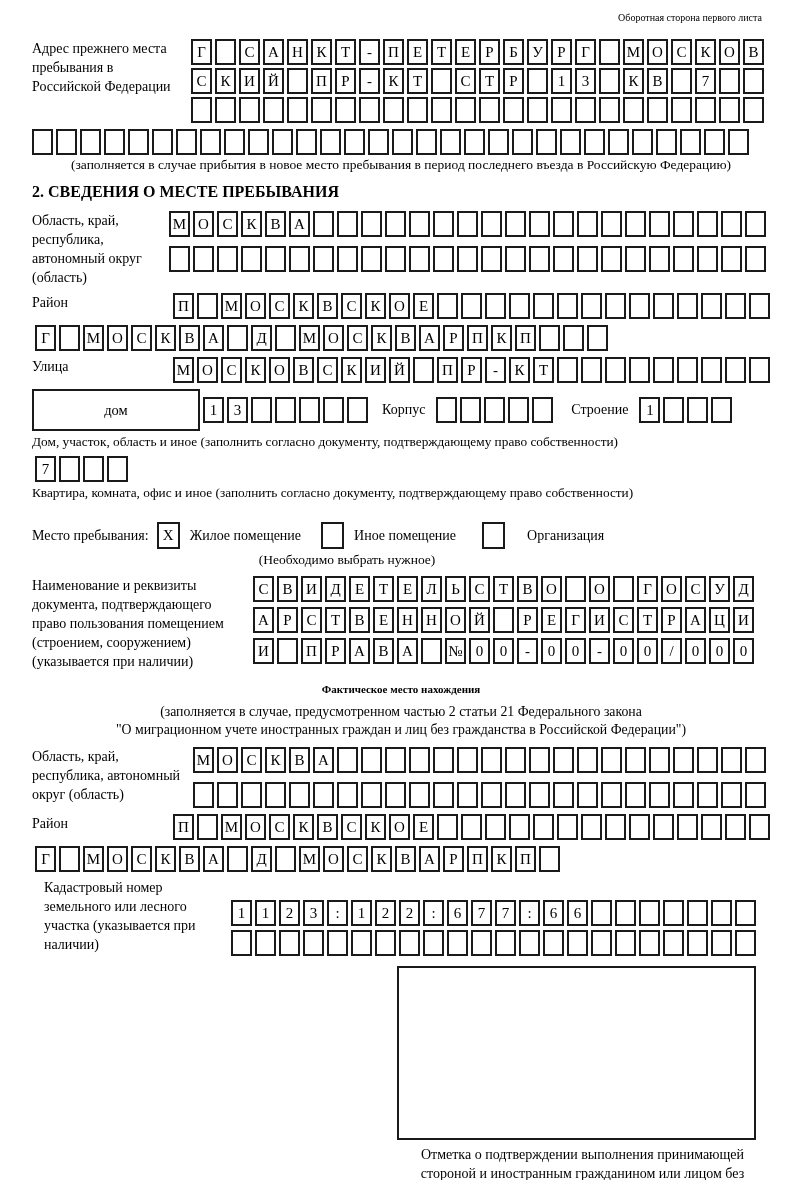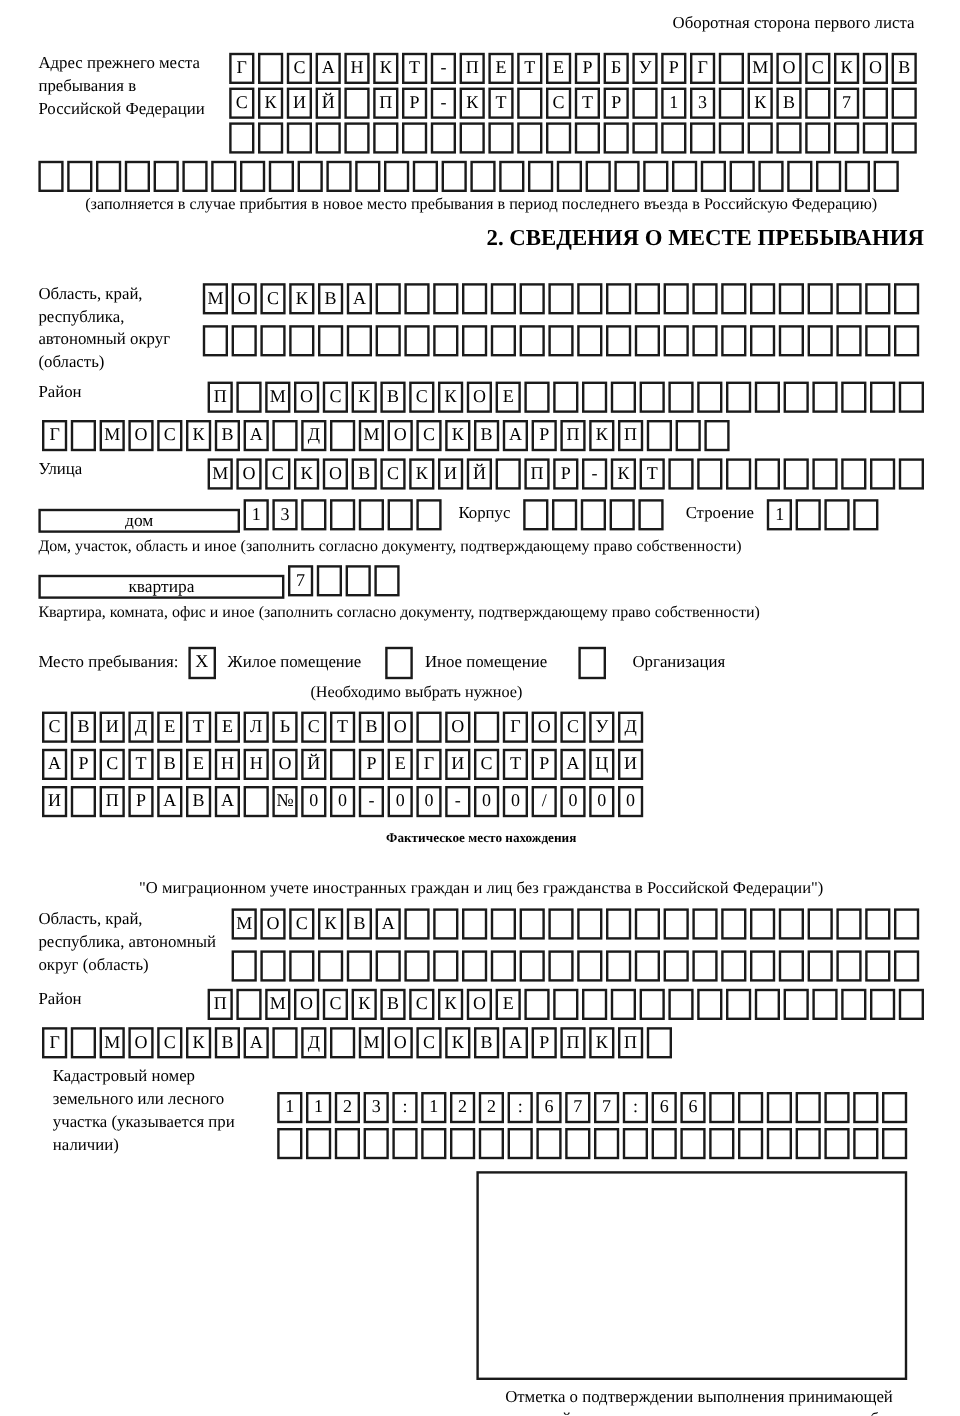--- a/index.html
+++ b/index.html
@@ -2,40 +2,40 @@
 <html lang="ru"><head>
 <meta charset="utf-8">
 <style>
   html,body{margin:0;padding:0;background:#fff;}
   body{
     width:800px;height:1180px;box-sizing:border-box;
     padding:8px 30px 0 32px;
     font-family:"Liberation Serif","DejaVu Serif",serif;
     font-size:14px;color:#000;overflow:hidden;
   }
-  .hdr-right{text-align:right;font-size:14px;margin:4px 8px 16px 0;}
+  .hdr-right{text-align:right;font-size:10px;margin:4px 8px 16px 0;}
   .field{display:flex;align-items:flex-start;margin-bottom:6px;}
   .field .label{flex:1;line-height:19px;padding-right:6px;}
   .rows{display:flex;flex-direction:column;gap:3px;}
   .rows.gap{gap:9px;}
   .cells{display:flex;justify-content:flex-end;}
   .cell{
     box-sizing:border-box;flex:none;width:21px;height:26px;
     border:2px solid #1a1a1a;margin-left:3px;
     display:flex;align-items:center;justify-content:center;
     font-size:15px;line-height:1;
   }
   .fullrow{margin:3px 0 2px 0;justify-content:flex-start;}
   .fullrow .cell{margin-left:0;margin-right:3px;}
   .center-note{font-size:13.5px;text-align:center;margin:2px 0 10px 0;}
-  .sec-title{font-weight:bold;font-size:19px;text-align:right;margin:6px 0 26px 0;}
+  .sec-title{font-weight:bold;font-size:16px;text-align:left;margin:6px 0 10px 0;}
   .house-row{display:flex;align-items:center;margin:4px 0 2px 0;}
   .wide-box{
-    box-sizing:border-box;border:2px solid #1a1a1a;height:20px;flex:none;
-    display:flex;align-items:center;justify-content:center;font-size:14.5px;margin-top:10px;
+    box-sizing:border-box;border:2px solid #1a1a1a;height:42px;flex:none;
+    display:flex;align-items:center;justify-content:center;font-size:14.5px;
   }
   .inline-lbl{margin:0 8px 0 14px;white-space:nowrap;}
   .small-note{font-size:13.3px;margin:3px 0 6px 0;}
   .stay-row{display:flex;align-items:center;margin-top:21px;}
   .chk{
     box-sizing:border-box;width:23px;height:27px;border:2px solid #1a1a1a;flex:none;
     display:flex;align-items:center;justify-content:center;font-size:15px;margin:0 10px;
   }
   .stay-note{font-size:13.5px;width:330px;text-align:center;margin:3px 0 8px 150px;}
   .fact-head{font-weight:bold;font-size:11px;text-align:center;margin:12px 0 8px 0;}
@@ -342,21 +342,20 @@
   <div class="cells">
       <div class="cell">1</div>
       <div class="cell"></div>
       <div class="cell"></div>
       <div class="cell"></div>
     </div>
 </div>
 <div class="small-note">Дом, участок, область и иное (заполнить согласно документу, подтверждающему право собственности)</div>
 
 <div class="house-row">
-  <div class="wide-box" style="width:205px;">квартира</div>
   <div class="cells">
       <div class="cell">7</div>
       <div class="cell"></div>
       <div class="cell"></div>
       <div class="cell"></div>
     </div>
 </div>
 <div class="small-note">Квартира, комната, офис и иное (заполнить согласно документу, подтверждающему право собственности)</div>
 
 <div class="stay-row">
@@ -364,20 +363,21 @@
   <div class="chk" style="margin-left:8px;">X</div>
   <span>Жилое помещение</span>
   <div class="chk" style="margin-left:20px;"></div>
   <span>Иное помещение</span>
   <div class="chk" style="margin-left:26px;margin-right:22px;"></div>
   <span>Организация</span>
 </div>
 <div class="stay-note">(Необходимо выбрать нужное)</div>
 
 <div class="field">
+  <div class="label" style="max-width:212px;">Наименование и реквизиты документа, подтверждающего право пользования помещением (строением, сооружением) (указывается при наличии)</div>
   <div class="rows" style="gap:5px;">
     <div class="cells">
         <div class="cell">С</div>
         <div class="cell">В</div>
         <div class="cell">И</div>
         <div class="cell">Д</div>
         <div class="cell">Е</div>
         <div class="cell">Т</div>
         <div class="cell">Е</div>
         <div class="cell">Л</div>
@@ -439,21 +439,21 @@
         <div class="cell">/</div>
         <div class="cell">0</div>
         <div class="cell">0</div>
         <div class="cell">0</div>
       </div>
   </div>
 </div>
 
 <div class="fact-head">Фактическое место нахождения</div>
 <div class="fact-note">
-  <br>
+  <span>(заполняется в случае, предусмотренном частью 2 статьи 21 Федерального закона</span><br>
   <span>"О миграционном учете иностранных граждан и лиц без гражданства в Российской Федерации")</span>
 </div>
 
 <div class="field">
   <div class="label" style="max-width:152px;">Область, край, республика, автономный округ (область)</div>
   <div class="rows gap">
     <div class="cells">
         <div class="cell">М</div>
         <div class="cell">О</div>
         <div class="cell">С</div>

